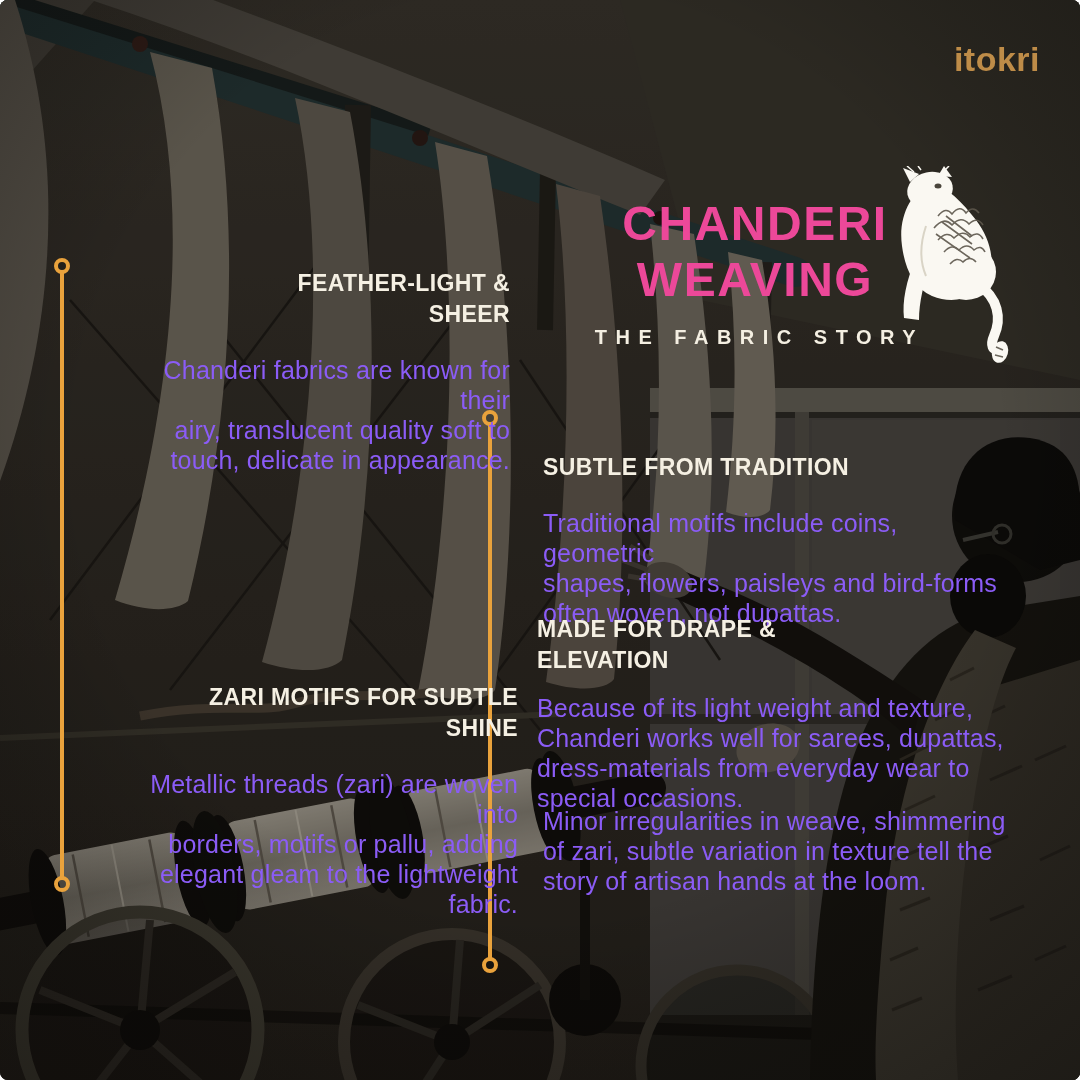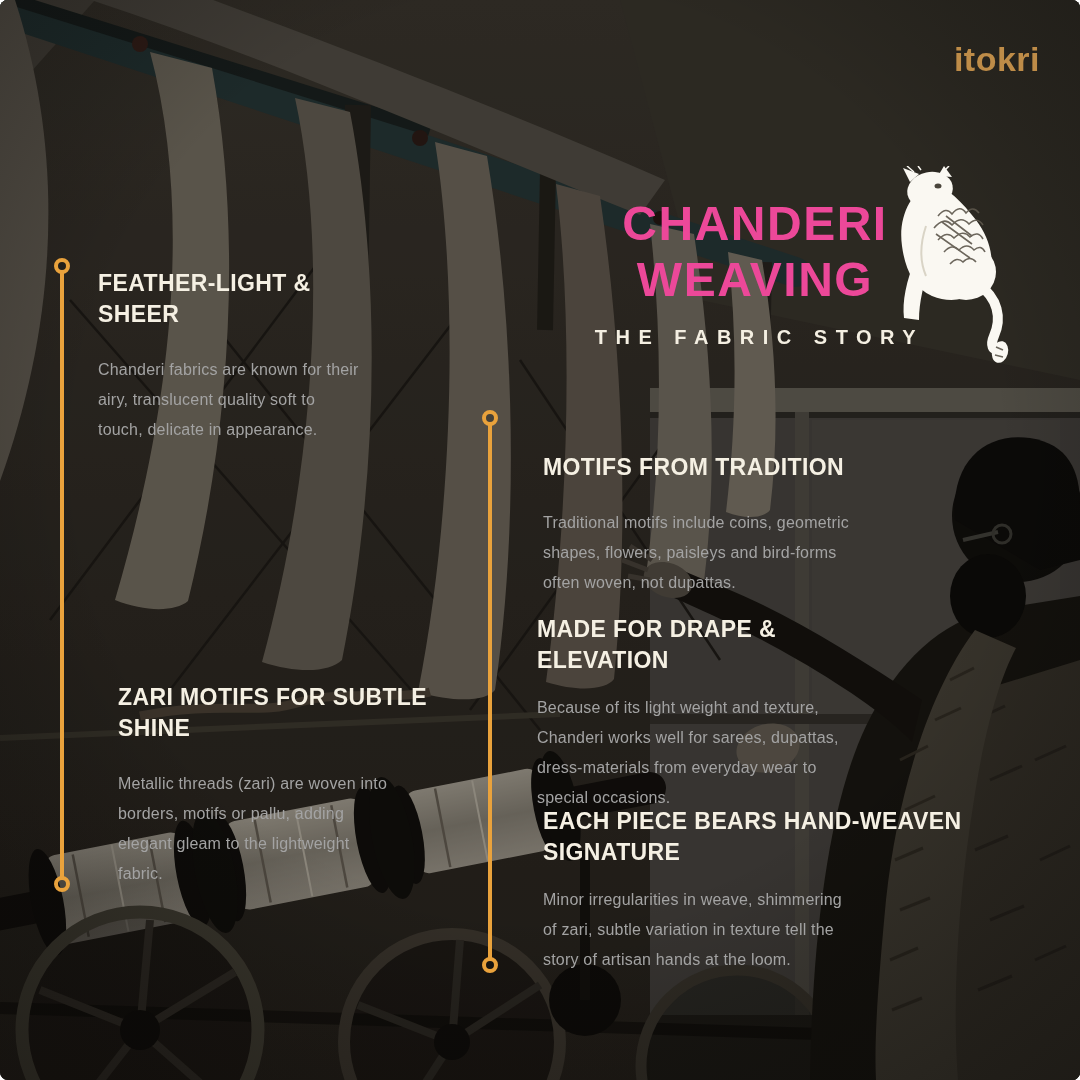--- a/index.html
+++ b/index.html
@@ -54,28 +54,28 @@
   .tl-dot.bottom { bottom: 0; }
 
   .section { position: absolute; z-index: 4; }
   .section h2 {
     margin: 0 0 25px 0; white-space: pre-line;
     font-size: 23px; line-height: 31px; font-weight: 800;
     letter-spacing: 0.4px; color: #F5F0E3;
   }
   .section p {
     margin: 0; white-space: pre-line;
-    font-size: 16px; line-height: 30px; font-weight: 400;
-    letter-spacing: 0.2px; color: #a3a3a3;
+    font-size: 25px; line-height: 30px; font-weight: 400;
+    letter-spacing: 0.2px; color: #8b5cf6;
   }
   .section.tight h2 { margin-bottom: 17px; }
 
-  #sec-l1 { left: 98px; top: 268px; width: 400px; }
+  #sec-l1 { left: 110px; top: 268px; width: 400px; text-align: right; }
   #sec-l2 { left: 110px; top: 478px; width: 410px; }
-  #sec-l3 { left: 118px; top: 682px; width: 400px; }
+  #sec-l3 { left: 118px; top: 682px; width: 400px; text-align: right; }
   #sec-r1 { left: 543px; top: 452px; width: 470px; }
   #sec-r2 { left: 537px; top: 614px; width: 470px; }
   #sec-r3 { left: 543px; top: 806px; width: 480px; }
 </style>
 </head>
 <body>
 
 <div class="poster">
 
   <svg class="bg" viewBox="0 0 1080 1080" preserveAspectRatio="none" aria-hidden="true">
@@ -297,34 +297,32 @@
   <section class="section" id="sec-l3">
     <h2>ZARI MOTIFS FOR SUBTLE
 SHINE</h2>
     <p>Metallic threads (zari) are woven into
 borders, motifs or pallu, adding
 elegant gleam to the lightweight
 fabric.</p>
   </section>
 
   <section class="section" id="sec-r1">
-    <h2>MOTIFS FROM TRADITION</h2>
+    <h2>SUBTLE FROM TRADITION</h2>
     <p>Traditional motifs include coins, geometric
 shapes, flowers, paisleys and bird-forms
 often woven, not dupattas.</p>
   </section>
   <section class="section tight" id="sec-r2">
     <h2>MADE FOR DRAPE &amp;
 ELEVATION</h2>
     <p>Because of its light weight and texture,
 Chanderi works well for sarees, dupattas,
 dress-materials from everyday wear to
 special occasions.</p>
   </section>
   <section class="section tight" id="sec-r3">
-    <h2>EACH PIECE BEARS HAND-WEAVEN
-SIGNATURE</h2>
     <p>Minor irregularities in weave, shimmering
 of zari, subtle variation in texture tell the
 story of artisan hands at the loom.</p>
   </section>
 
 </div>
 
 </body></html>

